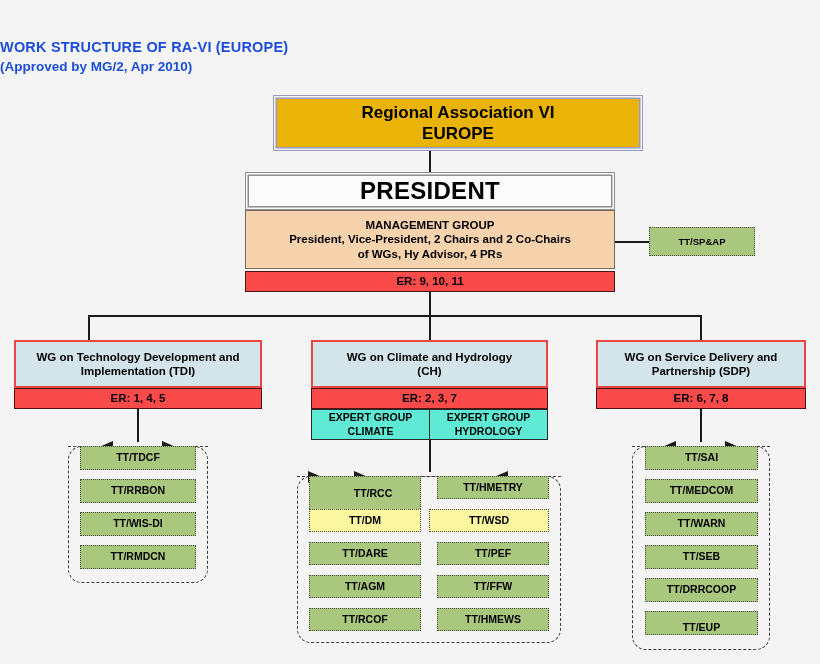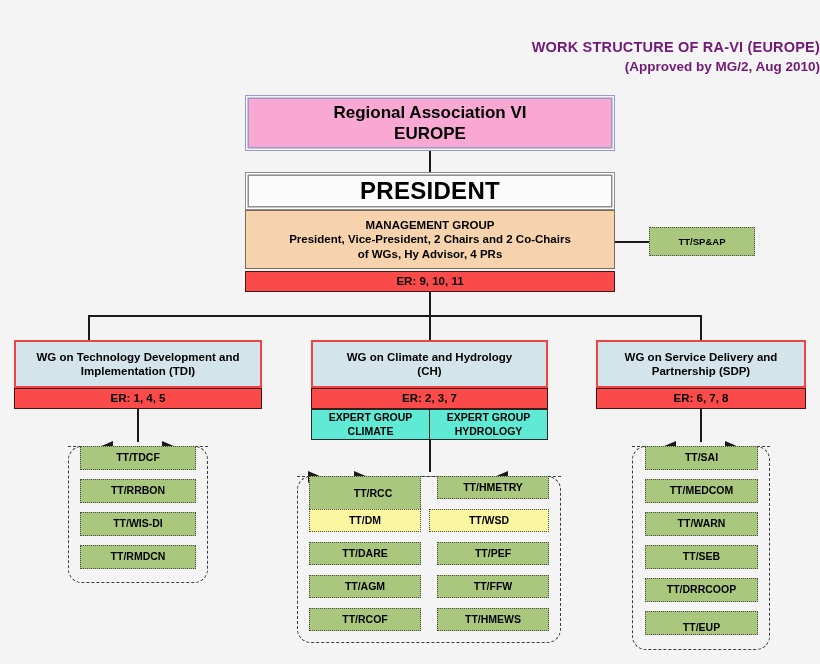--- a/index.html
+++ b/index.html
@@ -18,43 +18,44 @@
     position: absolute;
     left: 0; top: 0;
     width: 820px;
     height: 664px;
   }
   .abs { position: absolute; box-sizing: border-box; }
 
   
   #title-block {
     left: 0; top: 38px; width: 820px;
-    text-align: right;
-    color: #701a75;
+    text-align: left;
+    color: #1d4ed8;
     font-weight: bold;
     line-height: 1.35;
   }
   #title-main { font-size: 14.5px; letter-spacing: .2px; }
   #title-sub  { font-size: 13.5px; }
 
   
   .node {
     display: flex;
     align-items: center;
     justify-content: center;
     text-align: center;
     color: #000;
     font-weight: bold;
     line-height: 1.25;
   }
   .box-ra {
-    background: #f9a8d4;
+    background: #eab308;
     border: 1px solid #9a9ac4;
     box-shadow: 0 0 0 1.5px #f4f4f4 inset, 0 0 0 3px #9a9ac4 inset;
     font-size: 17px;
+    margin-left: 28px;
   }
   .box-president {
     background: #fbfbfb;
     border: 1px solid #8e8e8e;
     box-shadow: 0 0 0 1.5px #fbfbfb inset, 0 0 0 3px #8e8e8e inset;
     font-size: 24px;
     letter-spacing: .3px;
   }
   .box-mgmt {
     background: #f6d2ad;
@@ -109,21 +110,21 @@
   }
   svg.arrowlayer { position: absolute; left: 0; top: 0; overflow: visible; }
 </style>
 </head>
 <body>
 
 <div id="chart-root">
 
   <div id="title-block" class="abs">
     <div id="title-main">WORK STRUCTURE OF RA-VI (EUROPE)</div>
-    <div id="title-sub">(Approved by MG/2, Aug 2010)</div>
+    <div id="title-sub">(Approved by MG/2, Apr 2010)</div>
   </div>
 
   <div class="abs vline" style="left:429px; top:150px; height:22px;"></div>
 
   <div class="abs vline" style="left:429px; top:292px; height:24px;"></div>
   <div class="abs hline" style="left:88px; top:315px; width:613px;"></div>
   <div class="abs vline" style="left:88px; top:315px; height:25px;"></div>
   <div class="abs vline" style="left:429px; top:315px; height:25px;"></div>
   <div class="abs vline" style="left:700px; top:315px; height:25px;"></div>
 

